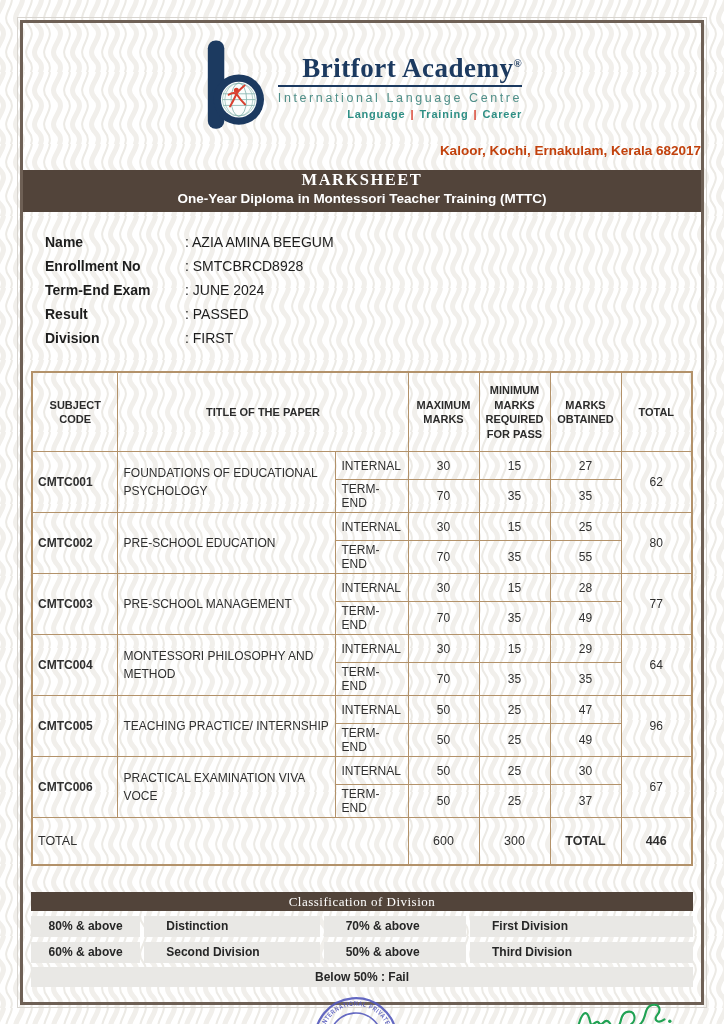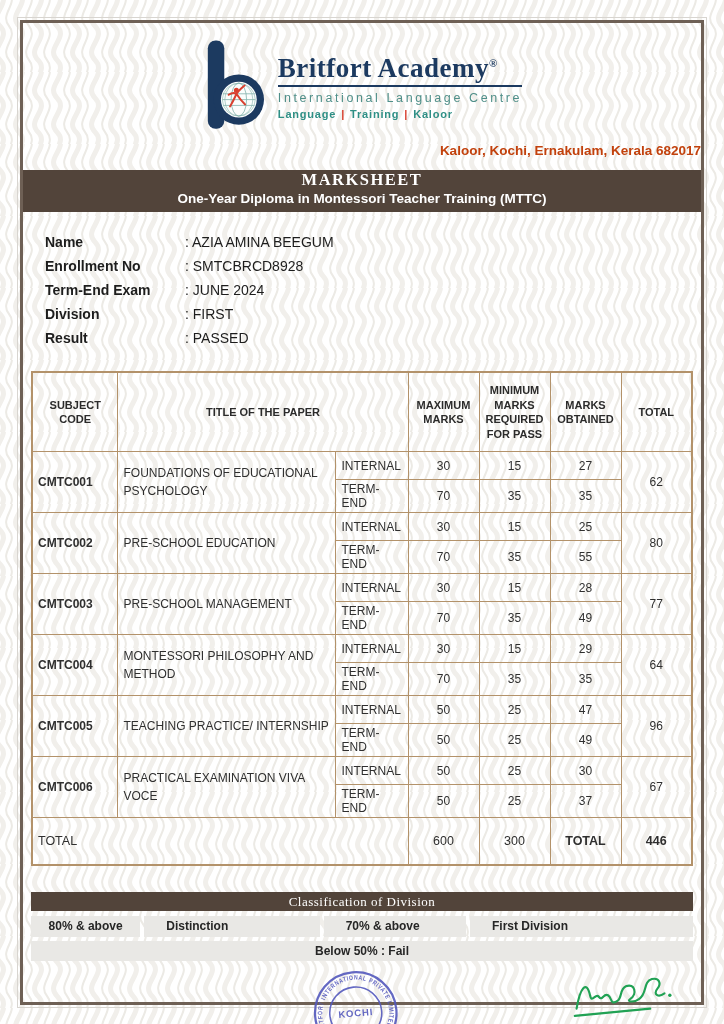--- a/index.html
+++ b/index.html
@@ -9,21 +9,21 @@
   }
   .watermark{position:absolute;left:0;top:0;z-index:0;}
   .frame{
     position:absolute;left:20px;top:20px;right:20px;bottom:19px;
     border:3px solid #6e6055;outline:1px solid #d8d5d0;outline-offset:2px;
     z-index:1;box-sizing:border-box;
   }
   
   .header-group{display:flex;justify-content:center;align-items:center;gap:14px;margin-top:15px;}
   .logo-svg{display:block;}
-  .brand-block{text-align:left;}
+  .brand-block{text-align:right;}
   .academy-name{
     font-family:"Liberation Serif", serif;font-weight:700;font-size:27px;
     color:var(--navy,#1c3a60);letter-spacing:.5px;line-height:1.05;white-space:nowrap;
   }
   .reg-mark{font-size:11px;vertical-align:super;font-weight:700;}
   .brand-rule{height:2.5px;background:var(--navy,#1c3a60);margin:3px 0 4px;}
   .tagline{
     font-size:12.5px;letter-spacing:2.6px;color:var(--tagline-teal,#4f8f89);
     font-weight:500;white-space:nowrap;
   }
@@ -126,21 +126,21 @@
           <circle cx="30.5" cy="43" r="1"></circle>
           <circle cx="38" cy="42" r="1"></circle>
         <circle cx="45.5" cy="43" r="1"></circle>
           <circle cx="51.5" cy="46" r="1"></circle>
       </g>
     </svg>
     <div class="brand-block">
       <div class="academy-name"><span>Britfort Academy</span><span class="reg-mark">®</span></div>
       <div class="brand-rule"></div>
       <div class="tagline">International Language Centre</div>
-      <div class="services-line"><span class="word">Language</span><span class="pipe">|</span><span class="word">Training</span><span class="pipe">|</span><span class="word">Kaloor</span></div>
+      <div class="services-line"><span class="word">Language</span><span class="pipe">|</span><span class="word">Training</span><span class="pipe">|</span><span class="word">Career</span></div>
     </div>
   </div>
   <div class="address-line">Kaloor, Kochi, Ernakulam, Kerala 682017</div>
 
   <div class="title-bar">
     <div class="title-main">MARKSHEET</div>
     <div class="title-sub">One-Year Diploma in Montessori Teacher Training (MTTC)</div>
   </div>
 
   <div class="student-details">
@@ -150,26 +150,26 @@
       </div>
       <div class="detail-row">
         <div class="detail-label">Enrollment No</div>
         <div class="detail-value">: SMTCBRCD8928</div>
       </div>
       <div class="detail-row">
         <div class="detail-label">Term-End Exam</div>
         <div class="detail-value">: JUNE 2024</div>
       </div>
       <div class="detail-row">
+        <div class="detail-label">Result</div>
+        <div class="detail-value">: PASSED</div>
+      </div>
+      <div class="detail-row">
         <div class="detail-label">Division</div>
         <div class="detail-value">: FIRST</div>
-      </div>
-      <div class="detail-row">
-        <div class="detail-label">Result</div>
-        <div class="detail-value">: PASSED</div>
       </div>
     </div>
 
   <table class="marks">
     <colgroup>
       <col style="width:86px">
         <col style="width:218px">
         <col style="width:72px">
       <col style="width:71px">
         <col style="width:71px">
@@ -289,20 +289,26 @@
 
   <div class="class-section">
     <div class="class-bar">Classification of Division</div>
     <div id="class-rows">
         <div class="class-row">
           <div class="class-cell c0">80% &amp; above</div>
           <div class="class-cell c1">Distinction</div>
           <div class="class-cell c2">70% &amp; above</div>
           <div class="class-cell c3">First Division</div>
         </div>
+        <div class="class-row">
+          <div class="class-cell c0">60% &amp; above</div>
+          <div class="class-cell c1">Second Division</div>
+          <div class="class-cell c2">50% &amp; above</div>
+          <div class="class-cell c3">Third Division</div>
+        </div>
       </div>
     <div class="fail-row">Below 50% : Fail</div>
   </div>
 
   <div class="footer">
 
     <div class="stamp-wrap">
       <svg width="104" height="104" viewBox="0 0 120 120" aria-hidden="true" style="opacity:.9">
         <g transform="rotate(-5 60 60)">
           <circle cx="60" cy="60" r="47" fill="none" stroke="#5459bd" stroke-width="2.6"></circle>

